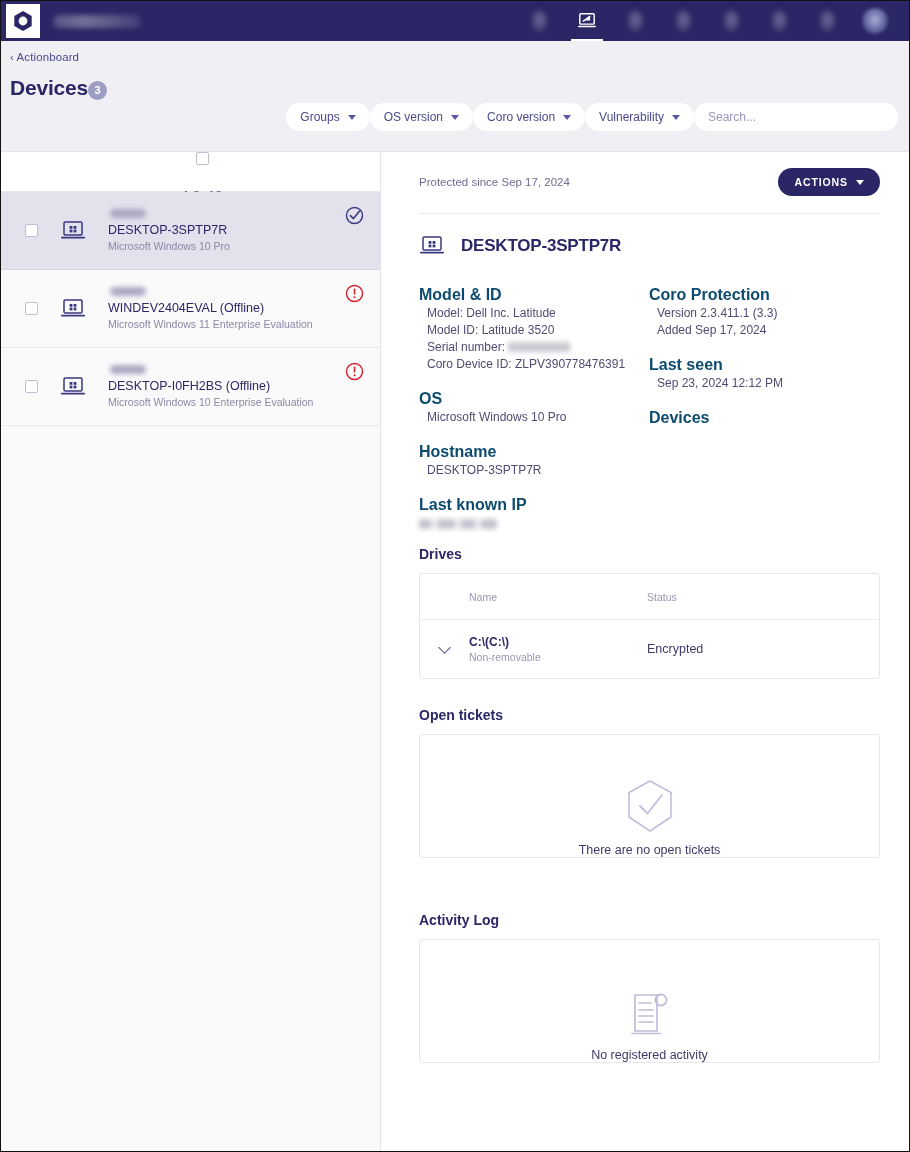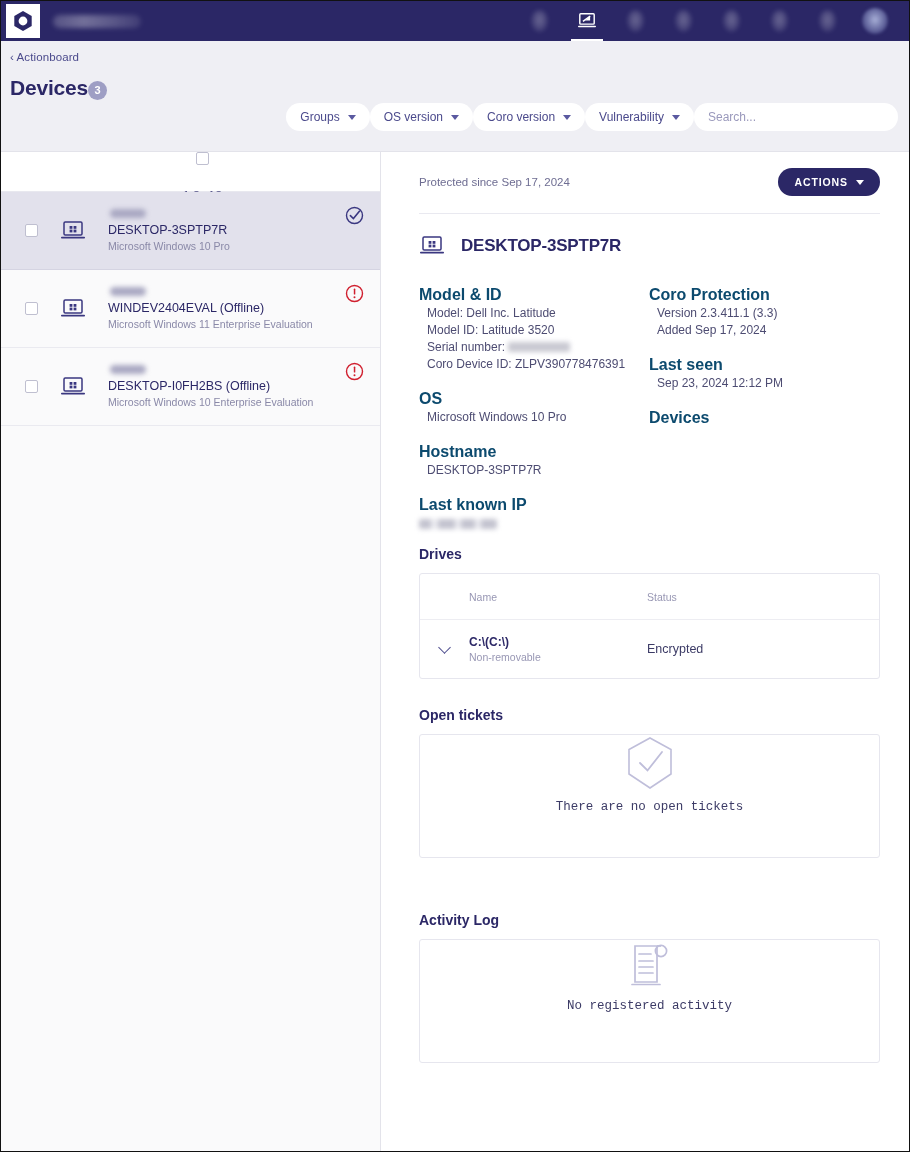--- a/index.html
+++ b/index.html
@@ -273,21 +273,21 @@
     border-right: 1.6px solid #4B4A8C;
     border-bottom: 1.6px solid #4B4A8C;
     transform: rotate(45deg);
     margin-top: -4px;
     cursor: pointer;
   }
 
   .empty-card {
     height: 124px;
     display: flex; flex-direction: column;
-    align-items: center; justify-content: flex-start; gap: 9px; font-family: Liberation Mono, monospace;
+    align-items: center; justify-content: flex-end; gap: 9px;
   }
   .empty-text { font-size: 12.5px; color: #3C3B66; }
 
   .users-card { height: 40px; display: flex; align-items: center; padding-left: 13px; }
   .user-redacted {
     width: 36px; height: 9px; border-radius: 4px;
     background: #B9B8CA; filter: blur(2.6px);
   }
 
   .gap-28 { height: 28px; }

